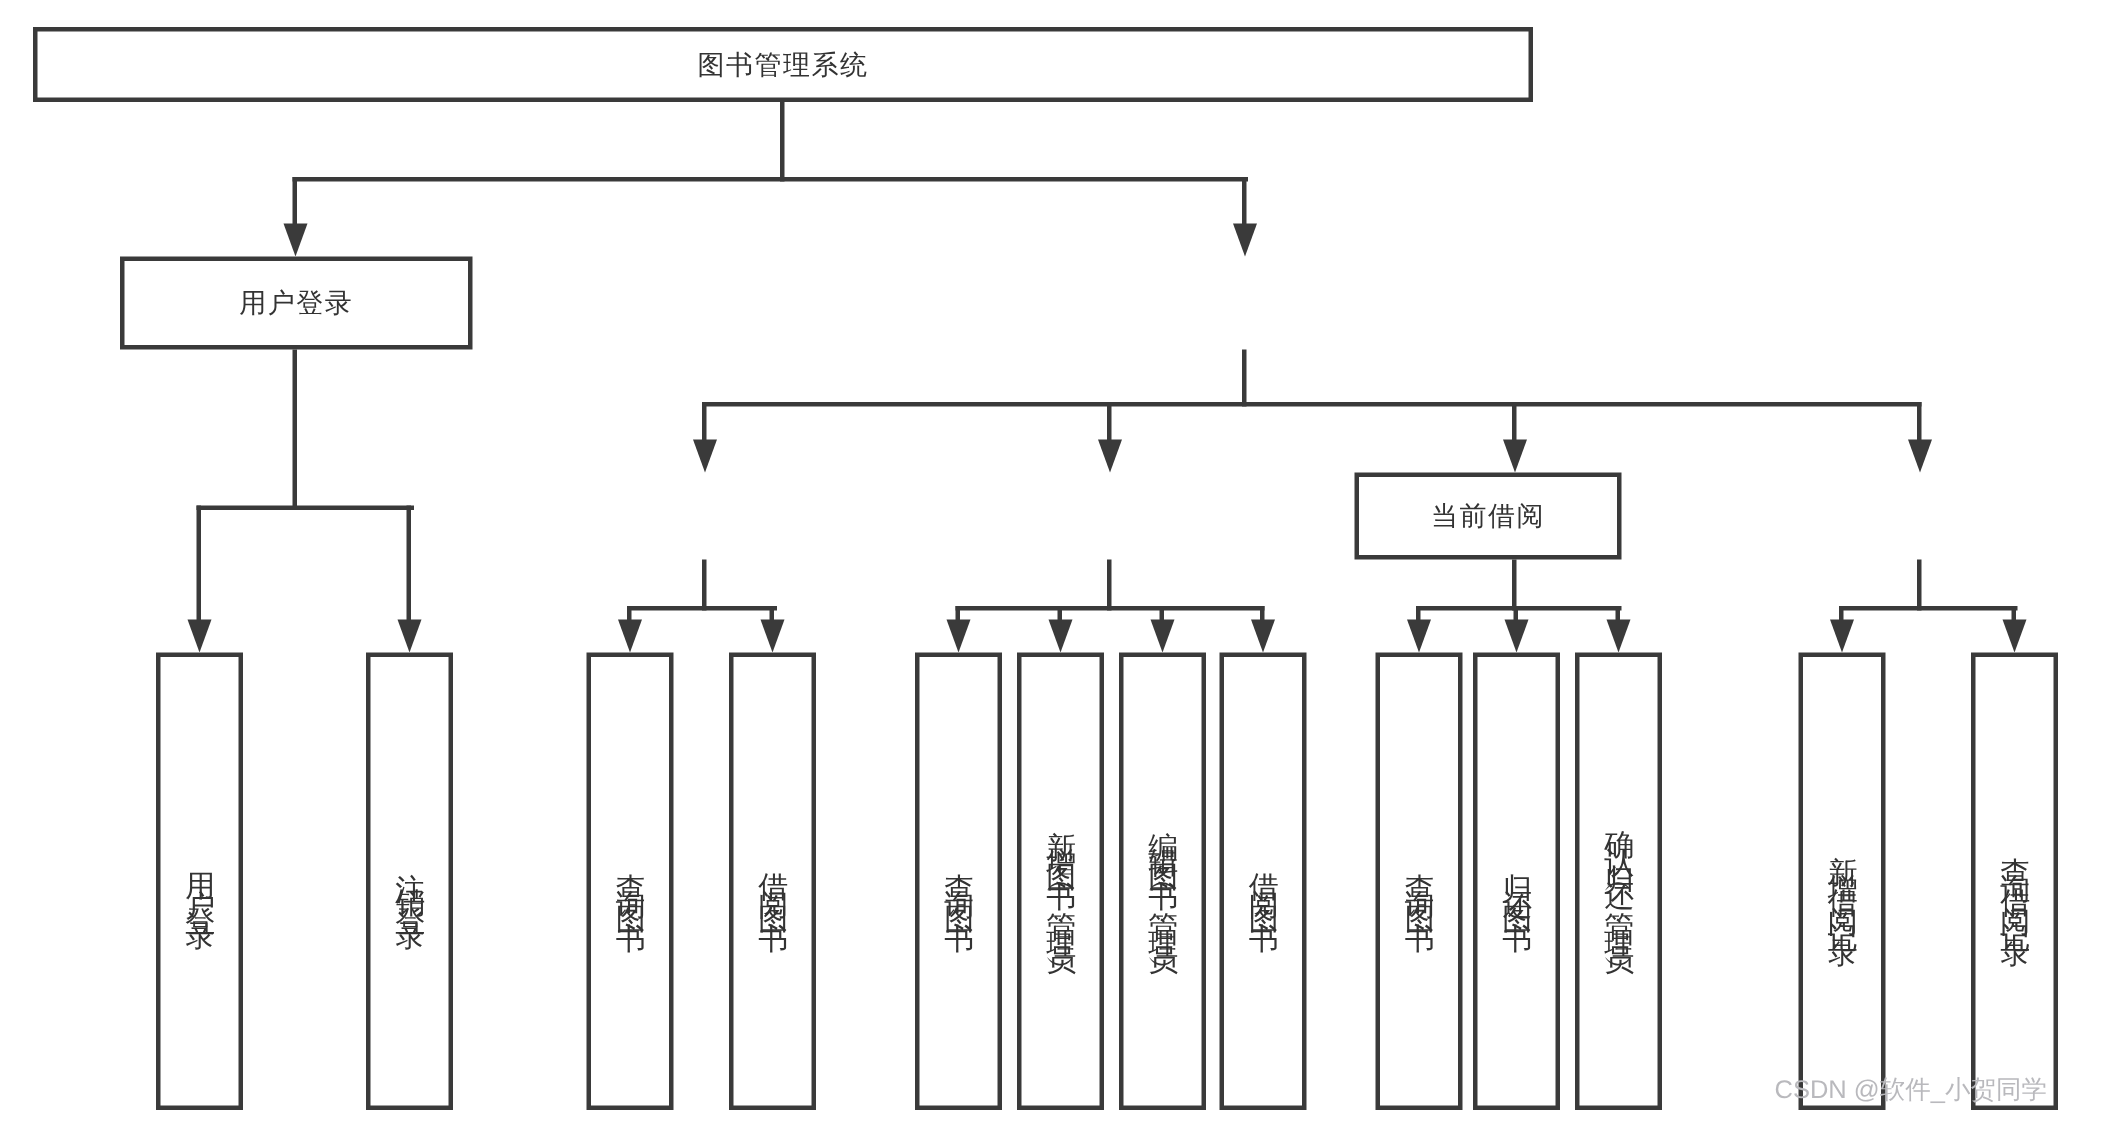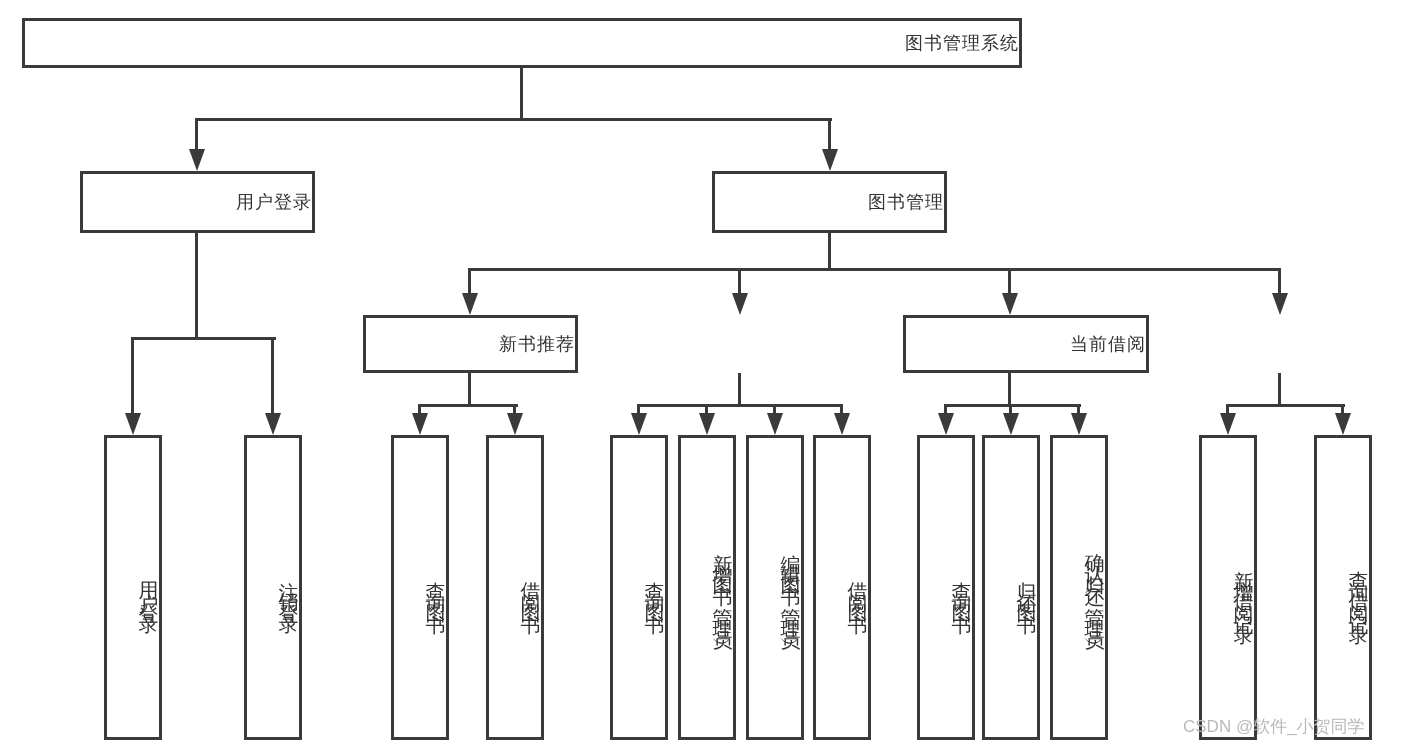--- a/index.html
+++ b/index.html
@@ -17,21 +17,21 @@
     color:var(--text);
     overflow:hidden;
   }
   .box{
     position:absolute;
     box-sizing:border-box;
     border:3px solid var(--line);
     background:var(--bg);
     display:flex;
     align-items:center;
-    justify-content:flex-end;
+    justify-content:center;
     text-align:center;
   }
   .hlabel{font-size:18px;letter-spacing:1px;}
   .leaf{top:435px;width:58px;height:305px;}
   .vtext{
     writing-mode:vertical-rl;
     text-orientation:mixed;
     font-size:20px;
     line-height:1;
     letter-spacing:11px;
@@ -67,46 +67,40 @@
   <div class="vline" style="left:520px;top:68px;height:53px"></div>
   <div class="hline" style="left:195px;top:118px;width:637px"></div>
   <div class="vline" style="left:195px;top:118px;height:40px"></div>
   <div class="arrow" style="left:189px;top:149px"></div>
   <div class="vline" style="left:828px;top:118px;height:40px"></div>
   <div class="arrow" style="left:822px;top:149px"></div>
 
   <div class="box" style="left:80px;top:171px;width:235px;height:62px">
     <span class="hlabel">用户登录</span>
   </div>
-  <div class="box" style="left:712px;top:171px;width:235px;height:62px">
-    <span class="hlabel">图书管理</span>
-  </div>
 
   <div class="vline" style="left:195px;top:233px;height:107px"></div>
   <div class="hline" style="left:131px;top:337px;width:145px"></div>
   <div class="vline" style="left:131px;top:337px;height:81px"></div>
   <div class="arrow" style="left:125px;top:413px"></div>
   <div class="vline" style="left:271px;top:337px;height:81px"></div>
   <div class="arrow" style="left:265px;top:413px"></div>
 
   <div class="vline" style="left:828px;top:233px;height:38px"></div>
   <div class="hline" style="left:468px;top:268px;width:813px"></div>
   <div class="vline" style="left:468px;top:268px;height:30px"></div>
   <div class="arrow" style="left:462px;top:293px"></div>
   <div class="vline" style="left:738px;top:268px;height:30px"></div>
   <div class="arrow" style="left:732px;top:293px"></div>
   <div class="vline" style="left:1008px;top:268px;height:30px"></div>
   <div class="arrow" style="left:1002px;top:293px"></div>
   <div class="vline" style="left:1278px;top:268px;height:30px"></div>
   <div class="arrow" style="left:1272px;top:293px"></div>
 
-  <div class="box" style="left:363px;top:315px;width:215px;height:58px">
-    <span class="hlabel">新书推荐</span>
-  </div>
-  <div class="box" style="left:903px;top:315px;width:246px;height:58px">
+  <div class="box" style="left:903px;top:315px;width:178px;height:58px">
     <span class="hlabel">当前借阅</span>
   </div>
 
   <div class="vline" style="left:468px;top:373px;height:34px"></div>
   <div class="hline" style="left:418px;top:404px;width:100px"></div>
   <div class="vline" style="left:418px;top:404px;height:14px"></div>
   <div class="arrow" style="left:412px;top:413px"></div>
   <div class="vline" style="left:513px;top:404px;height:14px"></div>
   <div class="arrow" style="left:507px;top:413px"></div>
 

